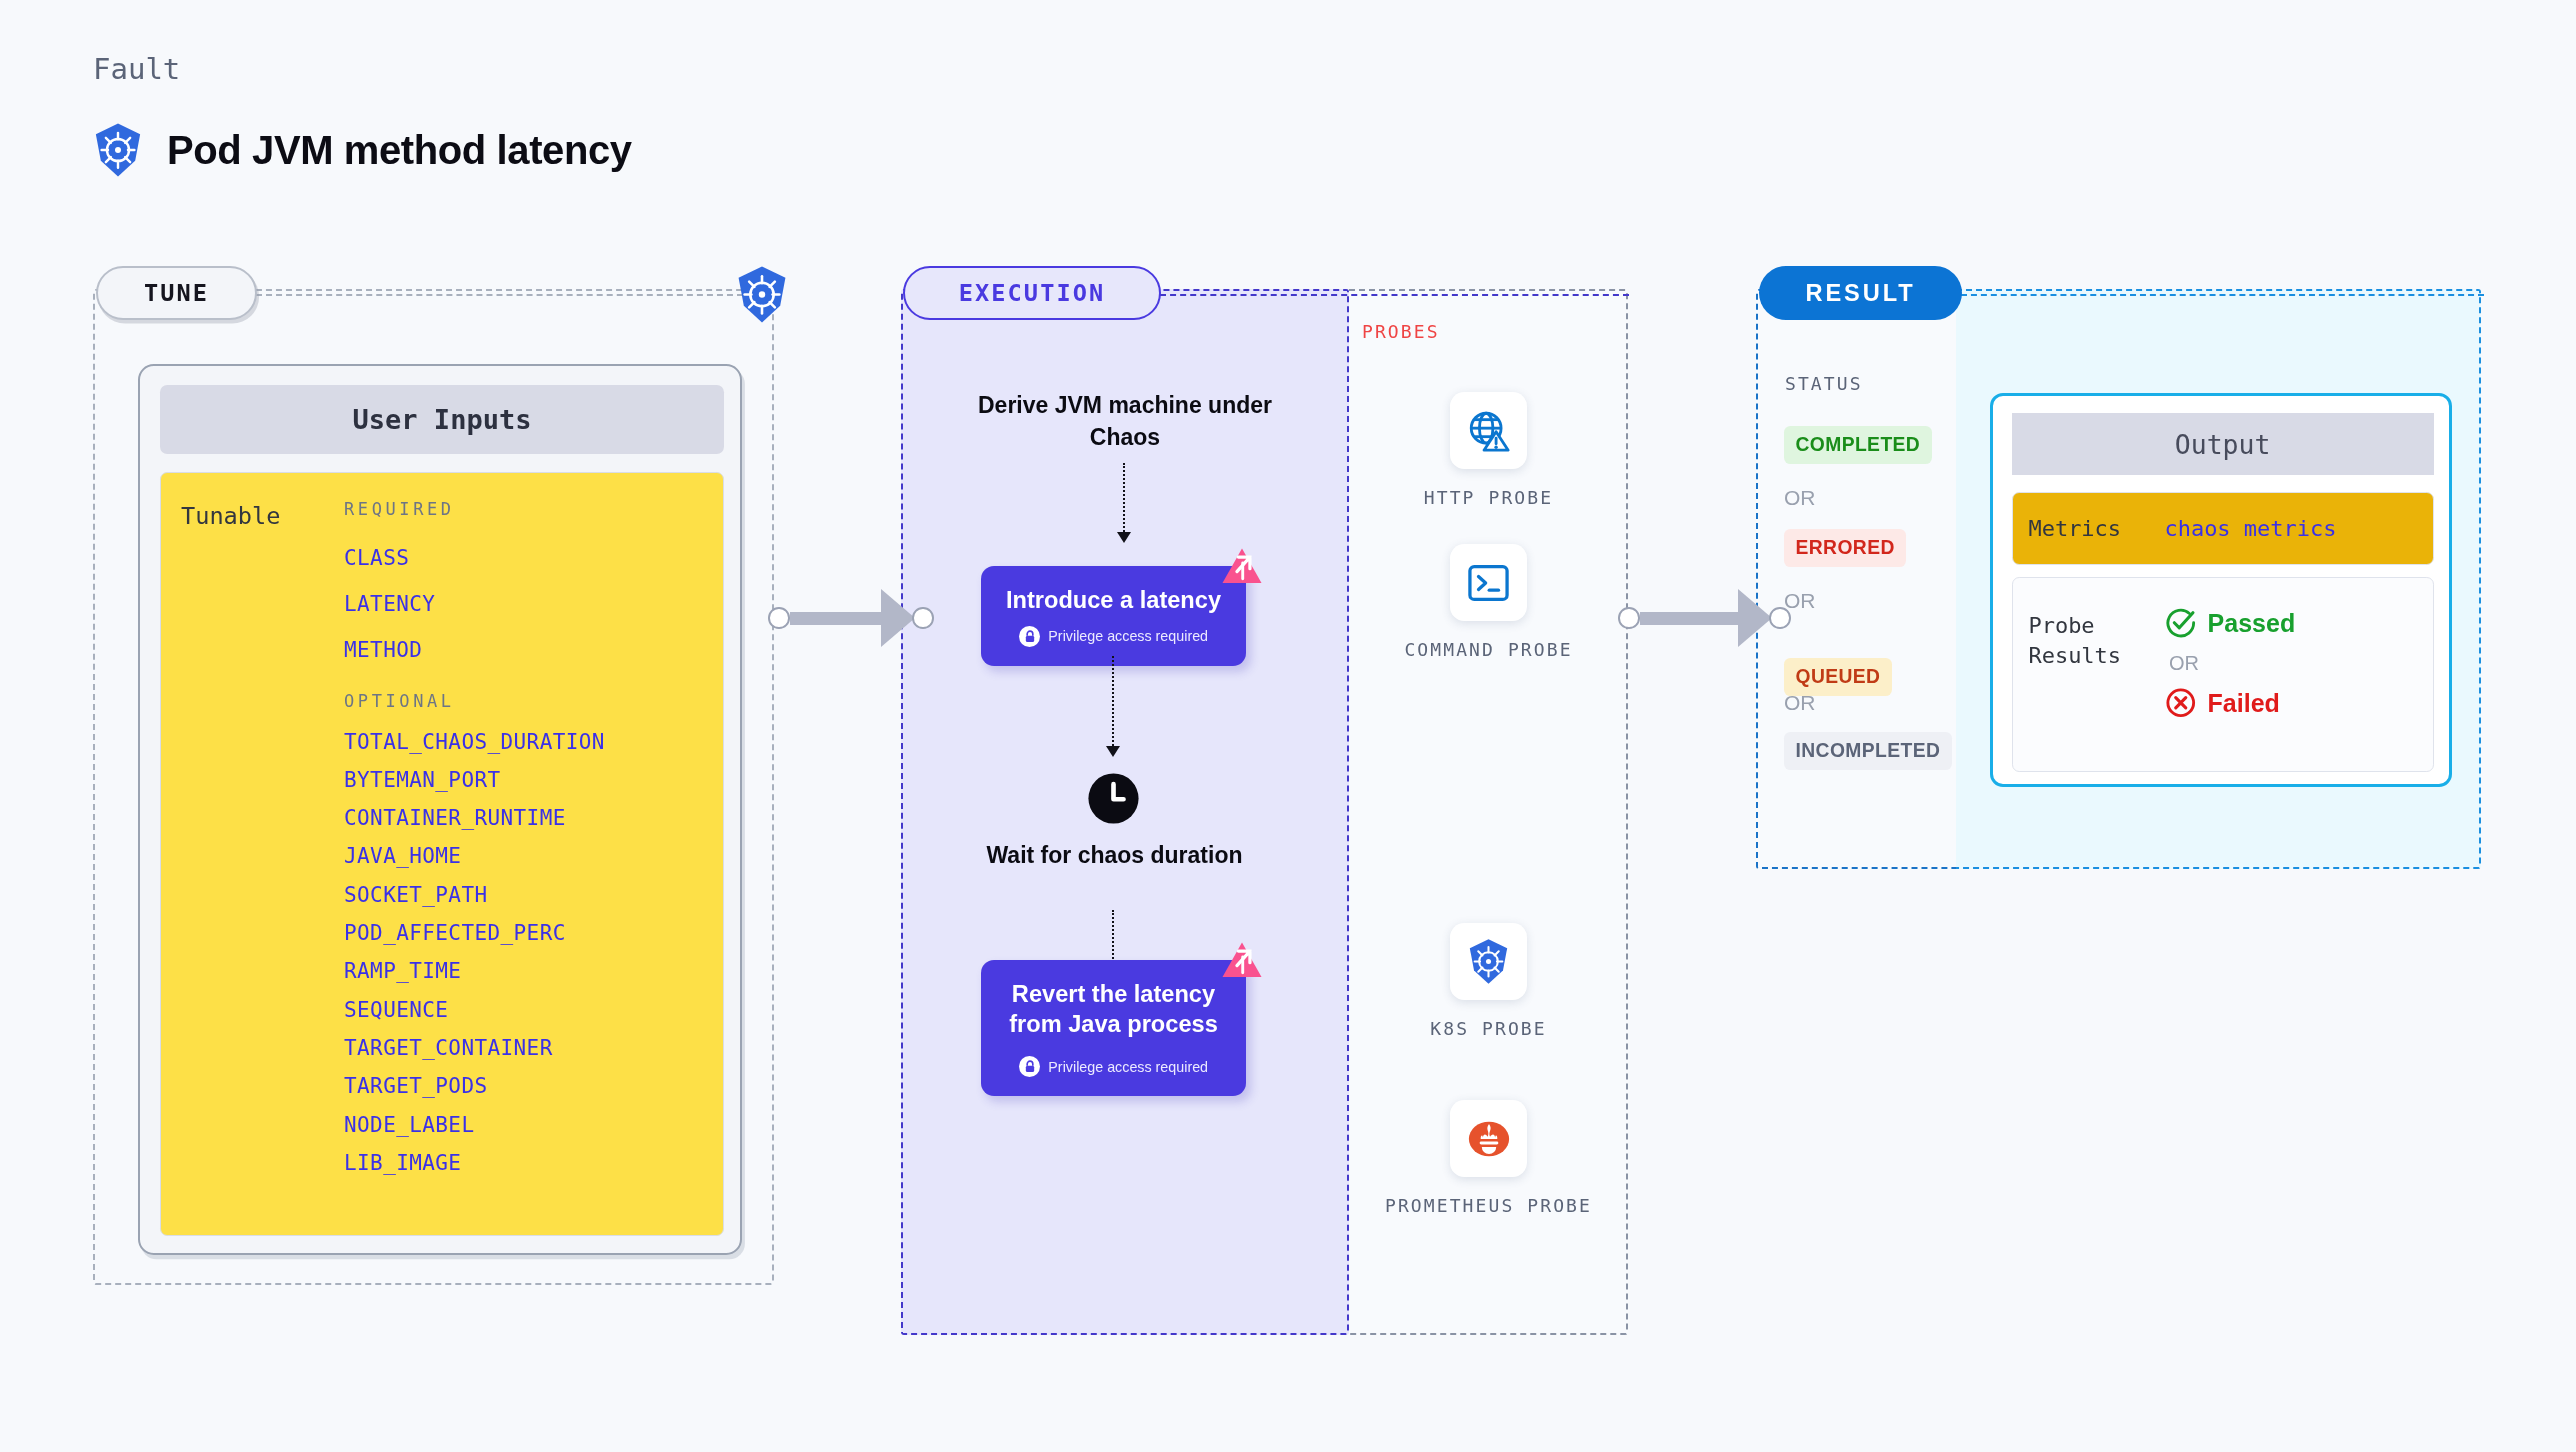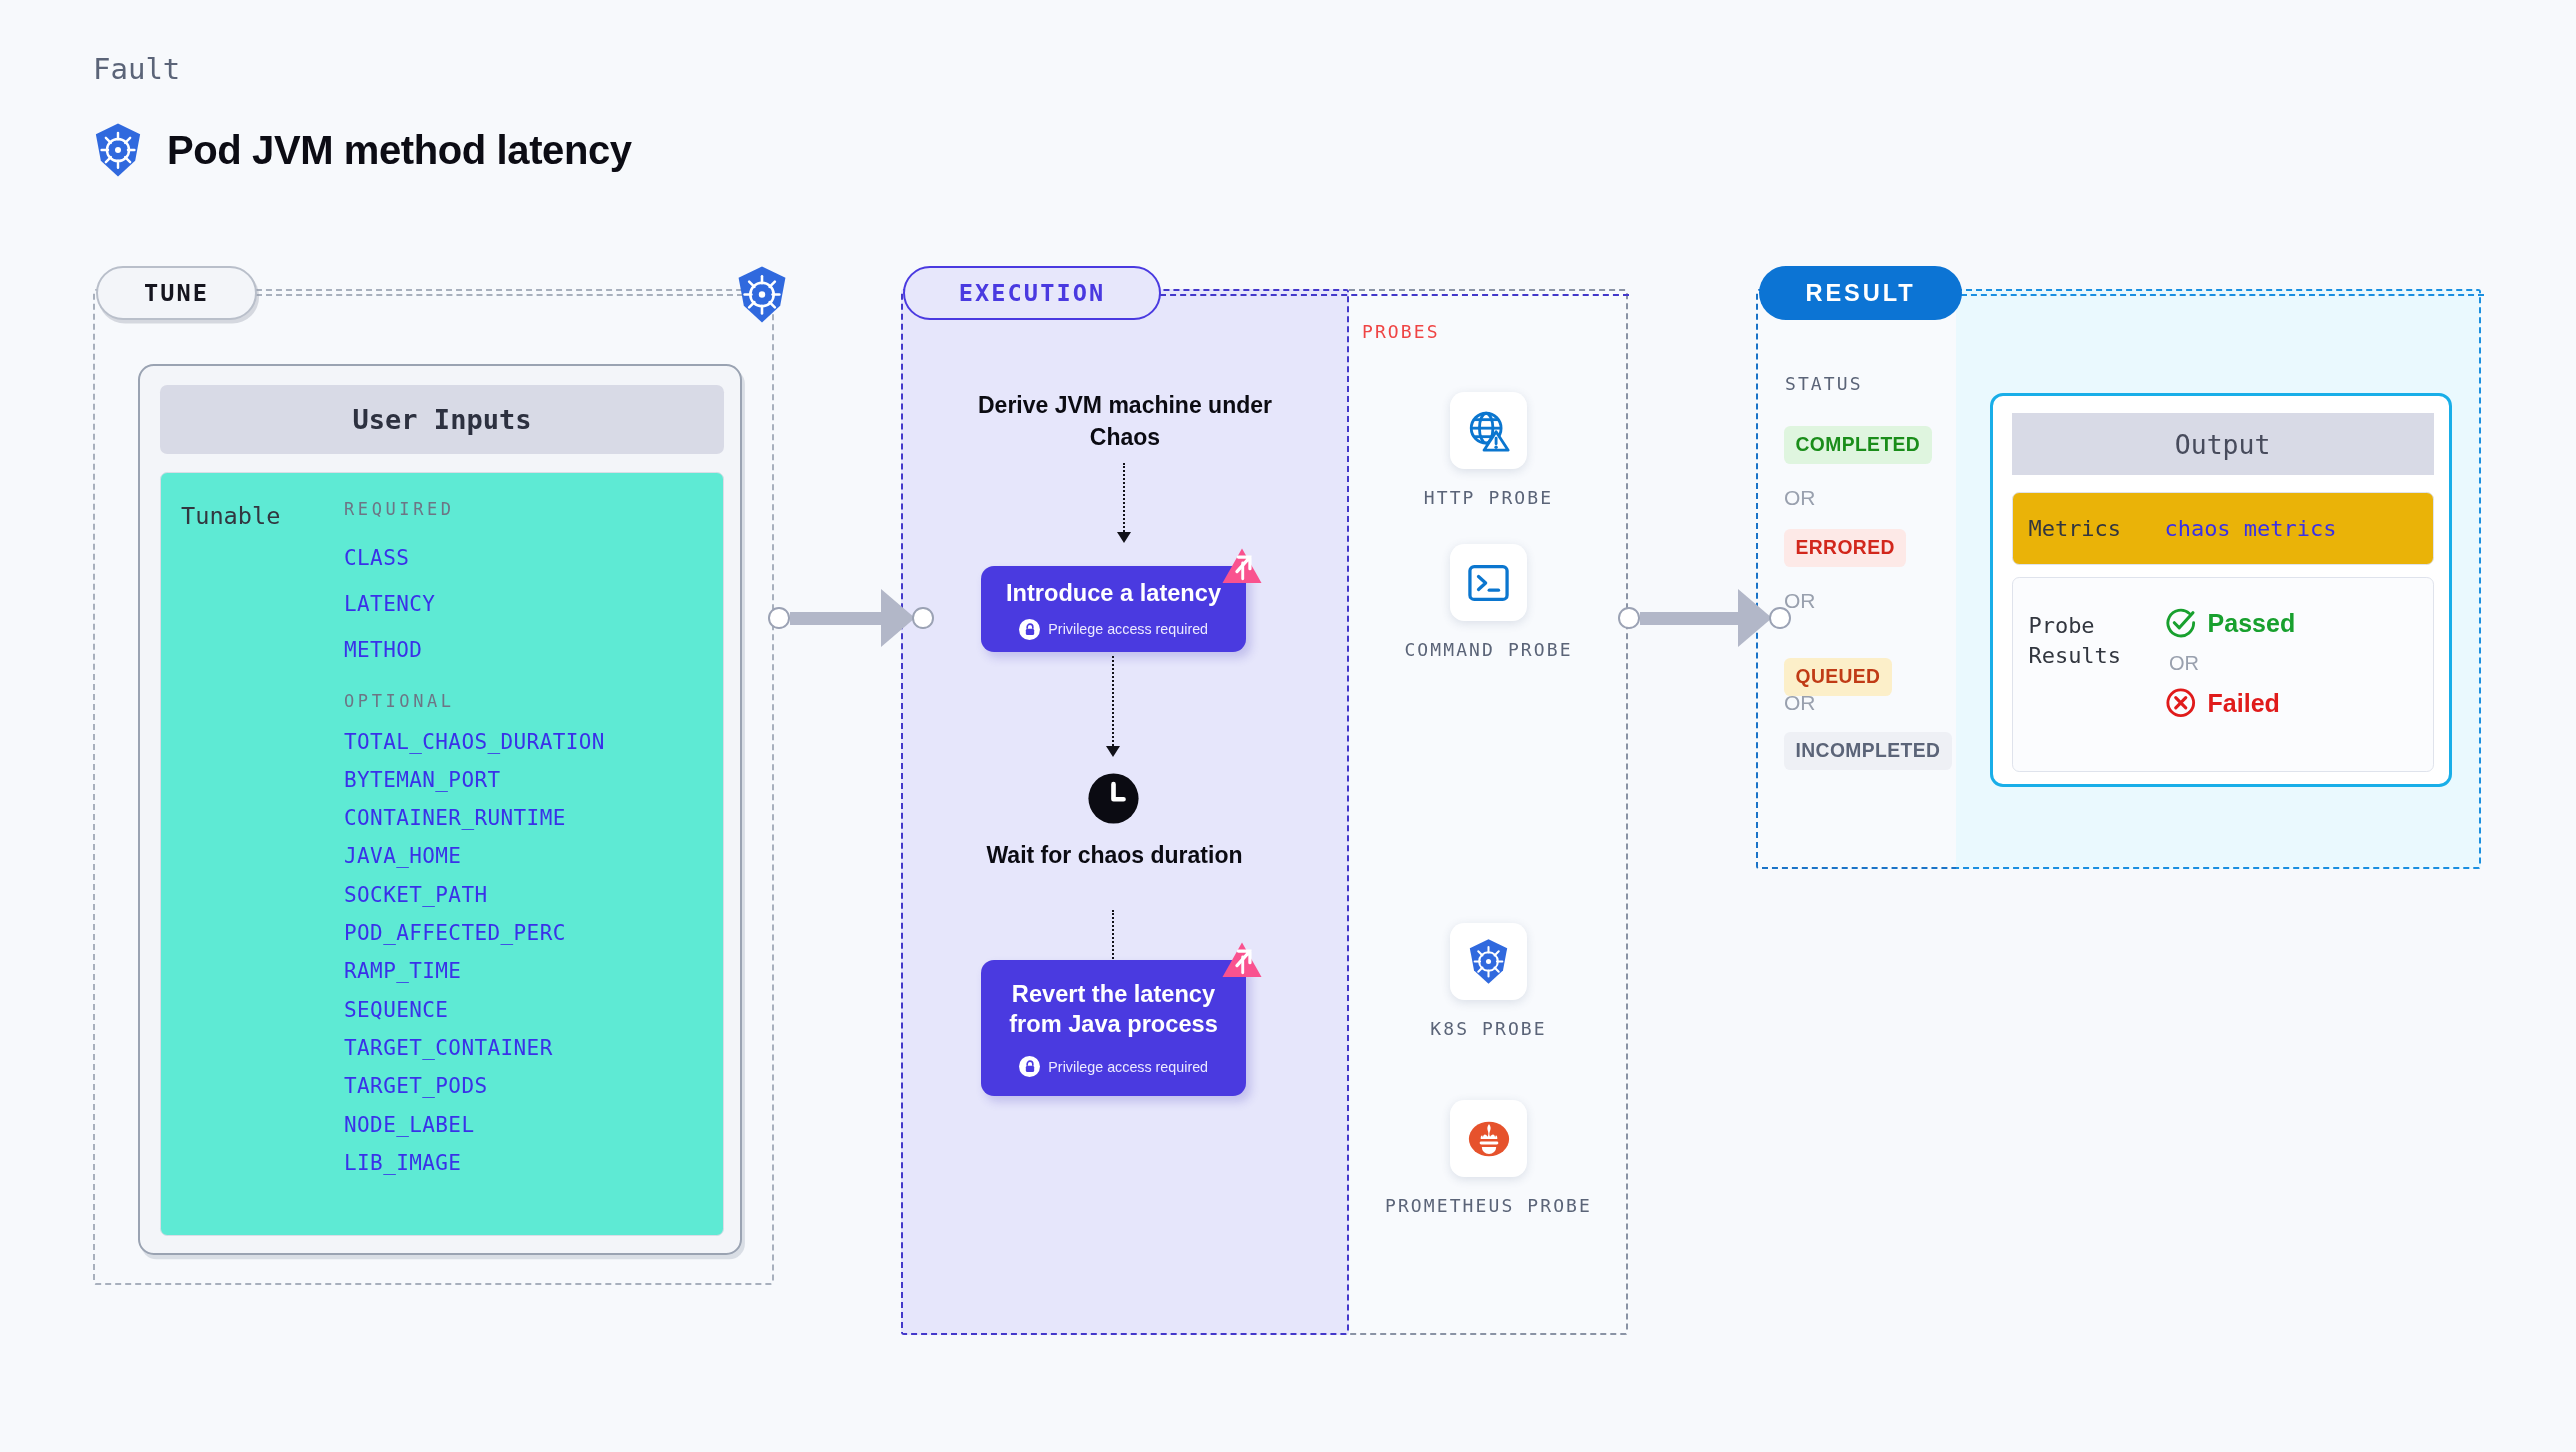--- a/index.html
+++ b/index.html
@@ -113,21 +113,21 @@
     position: absolute; left: 20px; top: 18.6px;
     width: 564px; height: 69px;
     background: #d8dae6; border-radius: 7.2px;
     display: flex; align-items: center; justify-content: center;
     font-family: "DejaVu Sans Mono", monospace;
     font-size: 27px; color: #2d3140; font-weight: bold;
   }
   .ui-body {
     position: absolute; left: 20px; top: 106px;
     width: 564px; height: 764px;
-    background: #5eead4; border: 1.4px solid #d9dde6;
+    background: #fde047; border: 1.4px solid #d9dde6;
     border-radius: 7.2px;
   }
   .tunable-label {
     position: absolute; left: 20px; top: 29px;
     font-family: "DejaVu Sans Mono", monospace;
     font-size: 23.6px; color: #32363f;
   }
   .param-col { position: absolute; left: 183px; top: 26px; width: 373px; }
   .group-head {
     font-family: "DejaVu Sans Mono", monospace;
@@ -389,21 +389,21 @@
     <div class="conn-bar" style="width:93px"></div>
     <div class="conn-tip"></div>
     <div class="conn-node" style="margin-left:-2.9px"></div>
   </div>
 
   <div class="exec-title">Derive JVM machine under Chaos</div>
 
   <div class="arrow-v" style="left:1123px; top:463px; height:69px;"></div>
   <div class="arrow-head" style="left:1117px; top:532px;"></div>
 
-  <div class="step-box" style="left:981px; top:566px; width:265px; height:86px;">
+  <div class="step-box" style="left:981px; top:566px; width:265px; height:100px;">
     <span class="litmus-badge">
       <svg width="42" height="39" viewBox="0 0 58 54">
         <path d="M29 2 L56 50 L2 50 Z" fill="#f9528f"></path>
         <path d="M24 14 L40 14 L40 30 M40 14 L22 34" stroke="#ffffff" stroke-width="4.5" fill="none" stroke-linecap="round"></path>
         <path d="M30 22 L30 44" stroke="#ffffff" stroke-width="4" stroke-linecap="round"></path>
       </svg>
     </span>
     <div class="step-title">Introduce a latency</div>
     <div class="priv-row">
       <span class="lock-badge">

